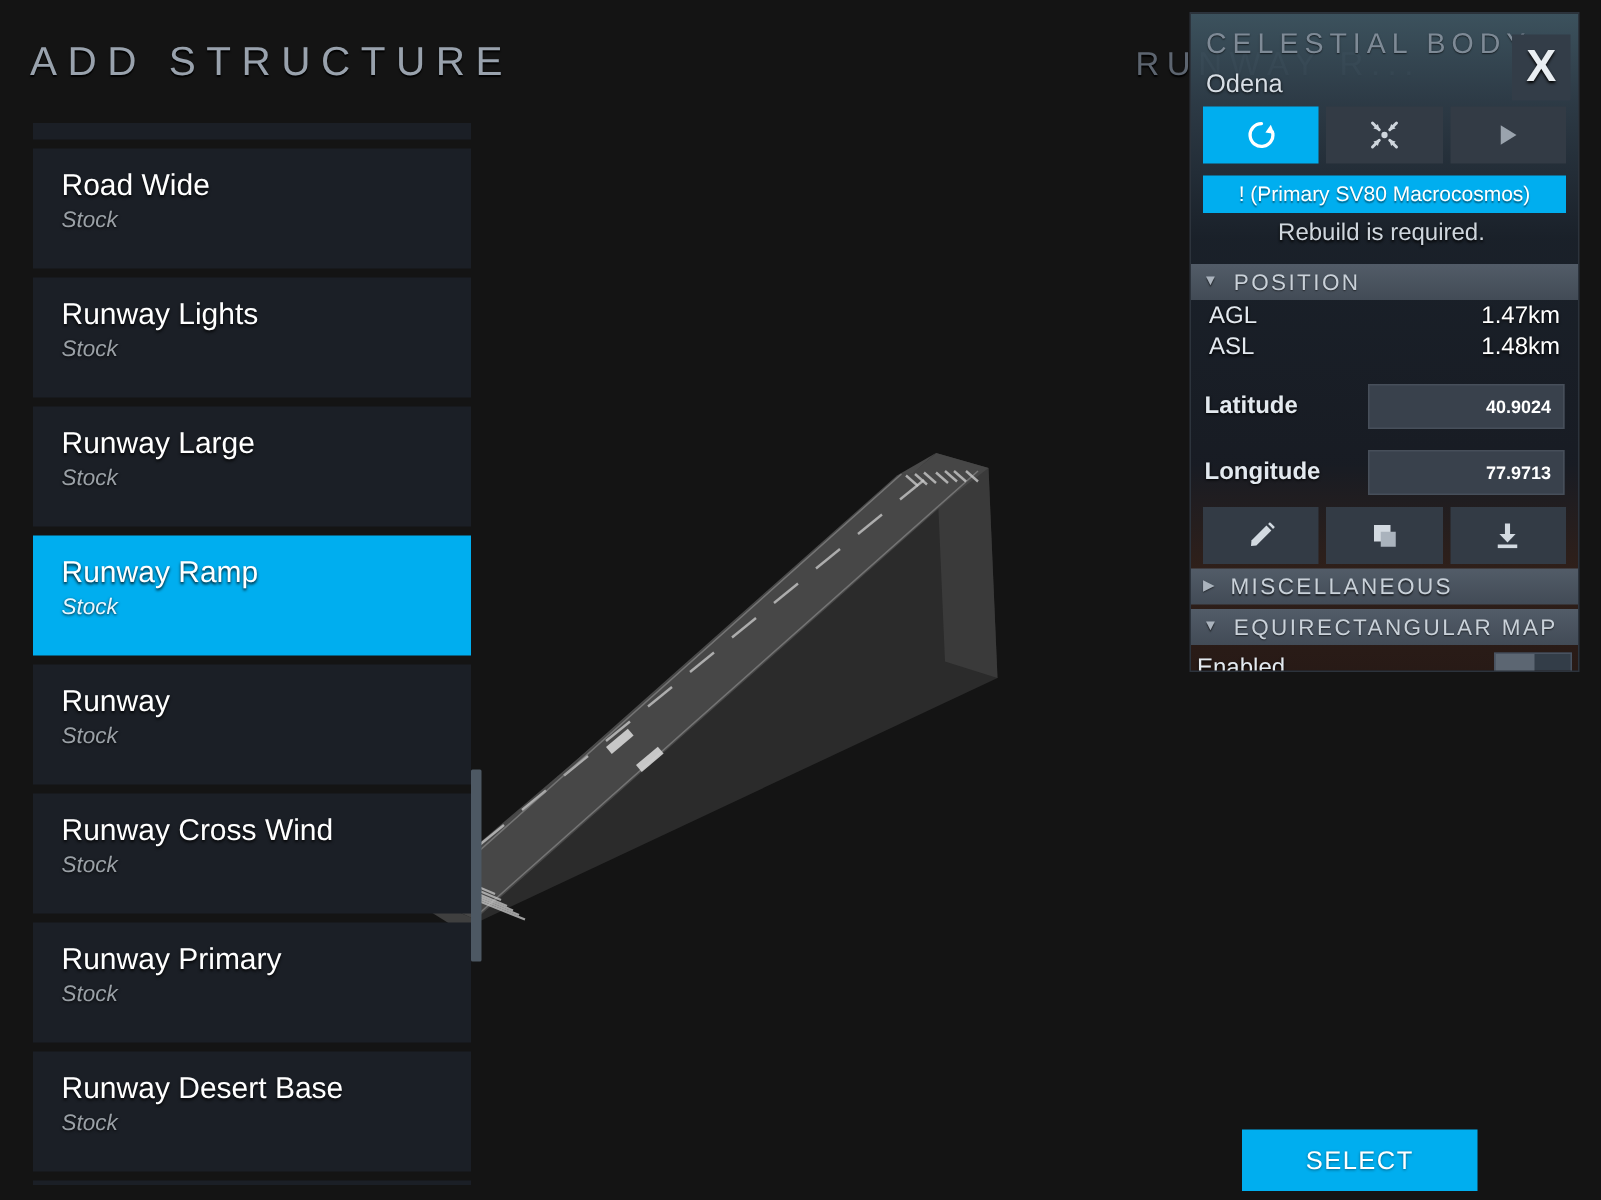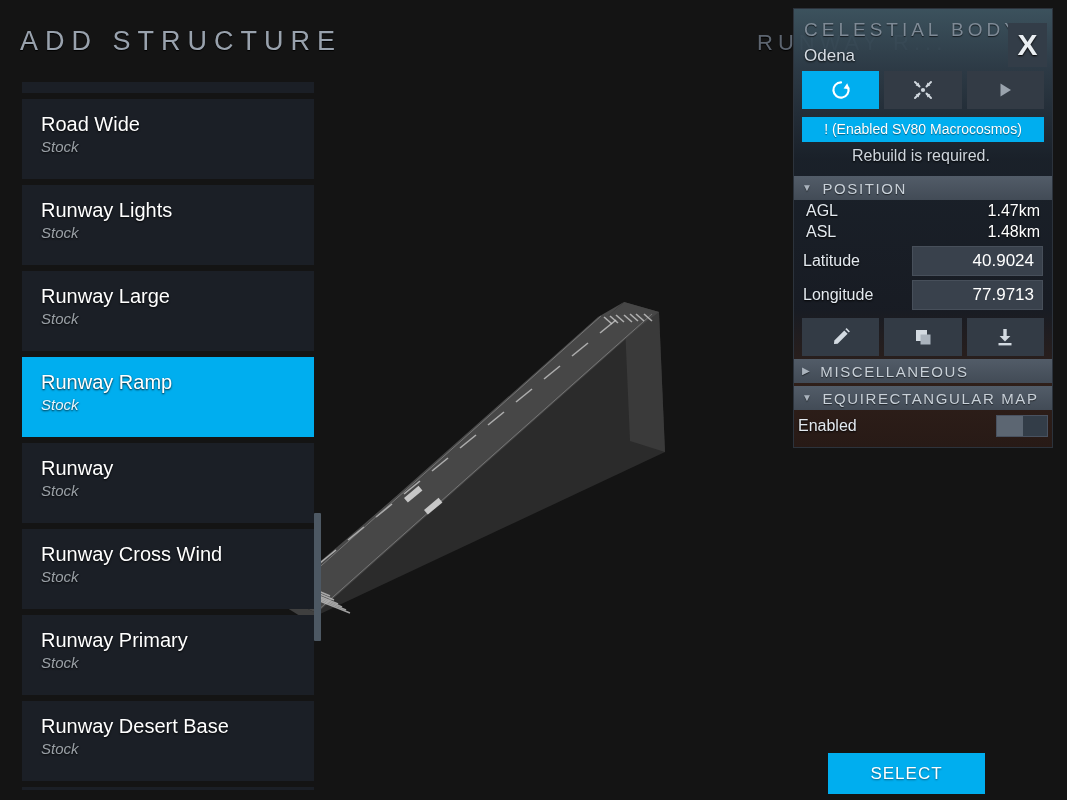--- a/index.html
+++ b/index.html
@@ -150,28 +150,28 @@
 
   .kv-row {
     display: flex; align-items: center; justify-content: space-between;
     padding: 0 12px; height: 21px;
   }
   .kv-key { font-size: 16px; color: #e3e9ef; text-shadow: 0 1px 2px #000; }
   .kv-val { font-size: 16px; color: #ffffff; text-shadow: 0 1px 2px #000; }
 
   .field-row {
     display: flex; align-items: center; justify-content: space-between;
-    padding: 0 9px; height: 30px; margin-top: 4px;
+    padding: 0 9px; height: 30px; margin-top: 14px; font-weight: bold;
   }
   .field-label { font-size: 16px; color: #e3e9ef; text-shadow: 0 1px 2px #000; }
   .field-box {
     width: 131px; height: 30px;
     background: #39414c;
     border: 1px solid #474f5a;
-    color: #ffffff; font-size: 17px;
+    color: #ffffff; font-size: 12px;
     text-align: right; padding-right: 8px;
     line-height: 28px;
     cursor: text;
   }
 
   .toggle-row {
     display: flex; align-items: center; justify-content: space-between;
     padding: 0 4px; height: 32px;
   }
   .toggle {
@@ -334,21 +334,21 @@
           </g>
         </svg>
       </div>
       <div class="icon-btn">
         <svg width="22" height="22" viewBox="0 0 22 22">
           <polygon points="6.5,4.5 17,11 6.5,17.5" fill="#9aa3ad"></polygon>
         </svg>
       </div>
     </div>
 
-    <div id="warn-banner">! (Enabled SV80 Macrocosmos)</div>
+    <div id="warn-banner">! (Primary SV80 Macrocosmos)</div>
     <div id="warn-sub">Rebuild is required.</div>
 
     <div class="section-header">
       <span class="caret">▼</span>
       <span>POSITION</span>
     </div>
 
     <div class="kv-row">
       <span class="kv-key">AGL</span>
       <span class="kv-val">1.47km</span>

